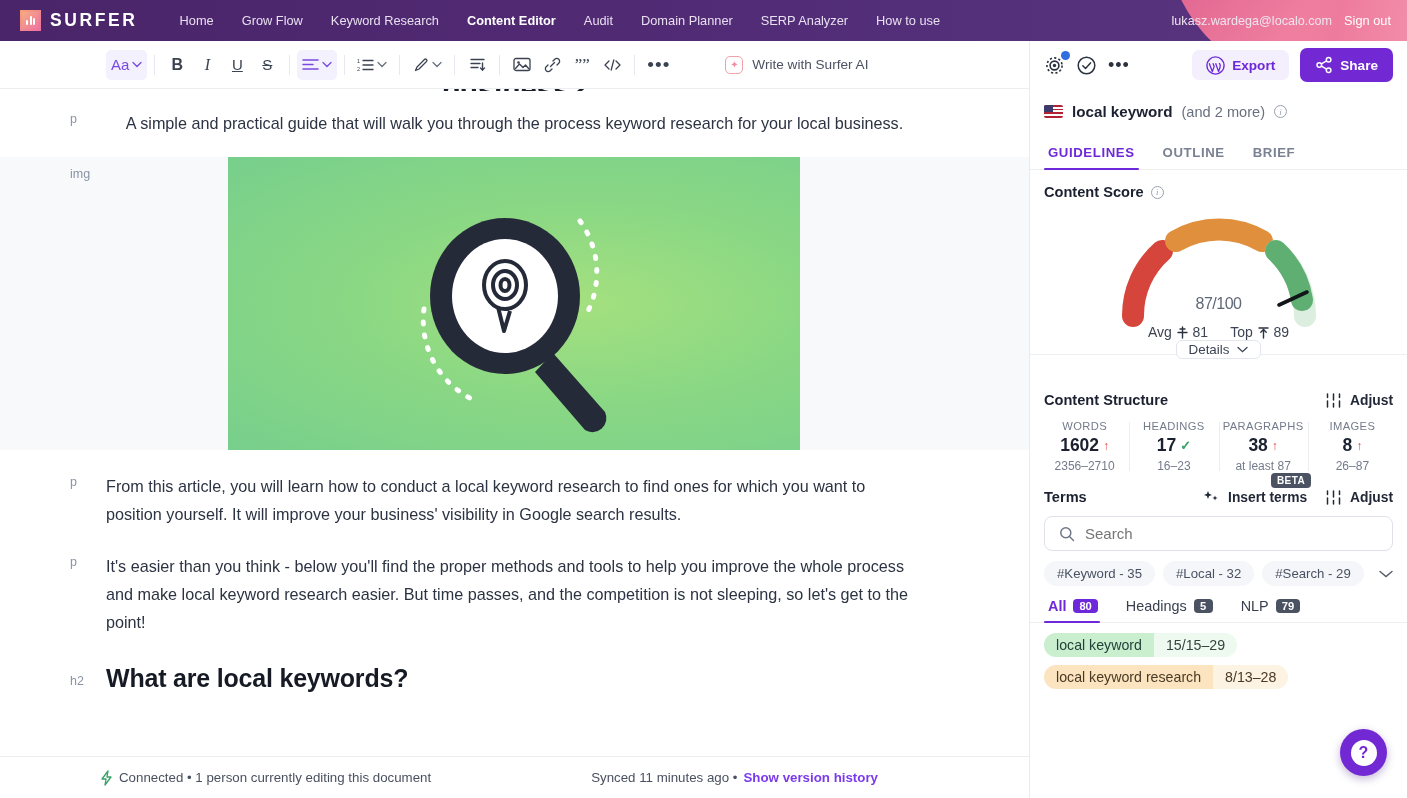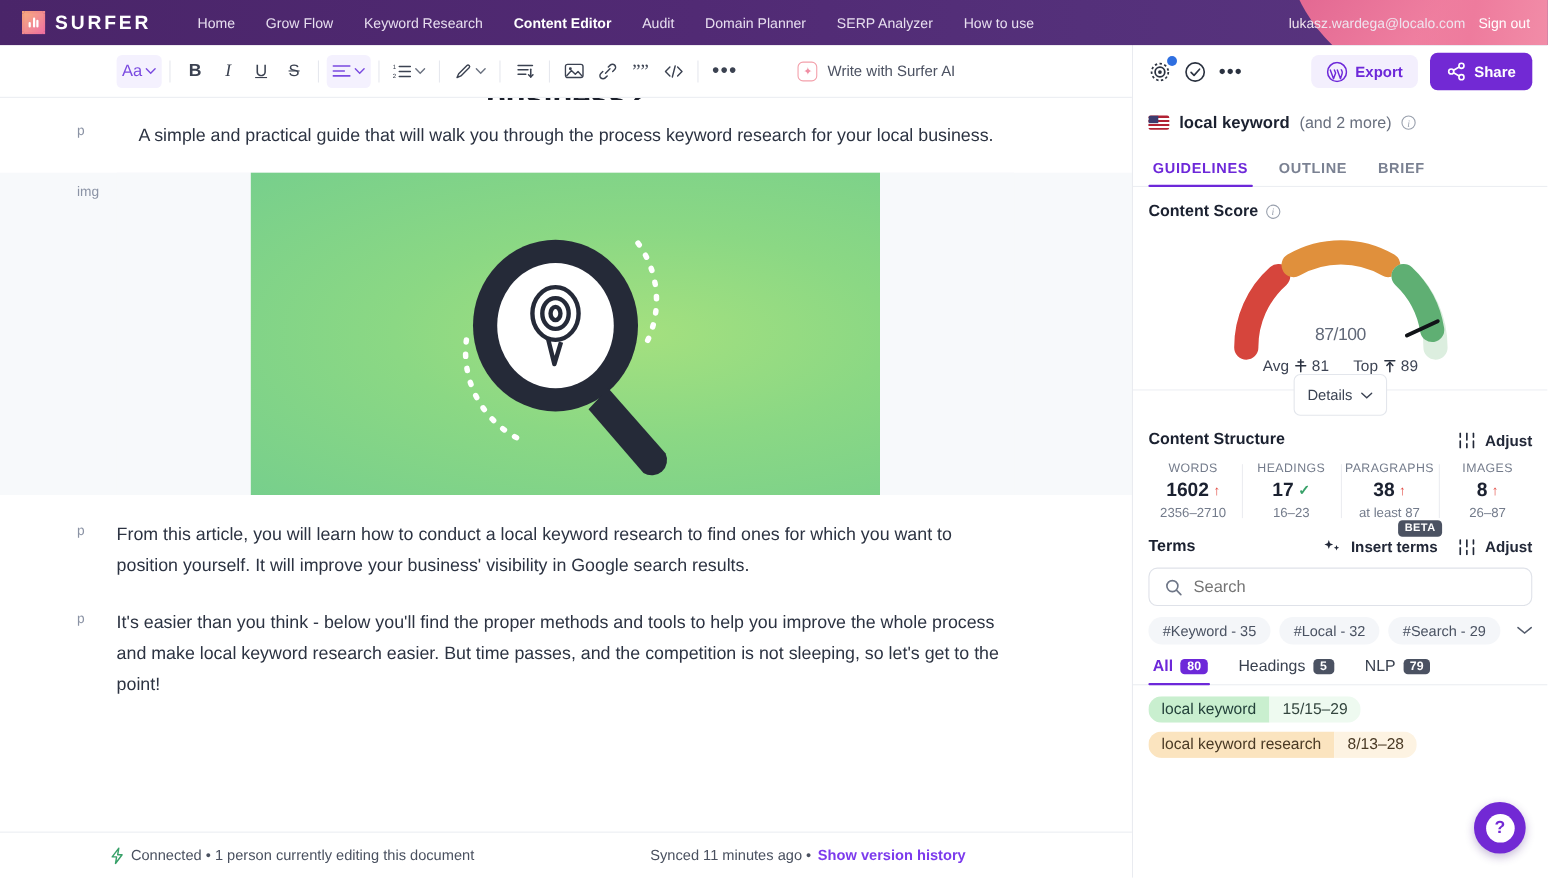--- a/index.html
+++ b/index.html
@@ -205,21 +205,21 @@
   .avg-top {
     display: flex; justify-content: center; gap: 22px; font-size: 14px;
     color: #3d4454; margin-top: -4px;
   }
   .avg-top b { font-weight: 400; }
   .details-wrap {
     position: relative; height: 30px; margin-top: 14px;
     border-top: 1px solid #edeff3; display: flex; justify-content: center;
   }
   .details-btn {
-    margin-top: -15px; height: 38px; border: 1px solid #e3e6ec; border-radius: 6px;
+    margin-top: -15px; height: 19px; border: 1px solid #e3e6ec; border-radius: 6px;
     background: #fff; display: flex; align-items: center; gap: 8px; padding: 0 12px;
     font-size: 13.4px; color: #3c4454;
   }
   .cs-head {
     display: flex; align-items: center; padding: 8px 14px 0 14px;
   }
   .adjust {
     margin-left: auto; display: flex; align-items: center; gap: 8px;
     font-size: 13.8px; font-weight: 700; color: #222838;
   }
@@ -480,20 +480,24 @@
     <div class="blk" style="margin-top:22px">
       <span class="tag">p</span>
       <div class="p-body">From this article, you will learn how to conduct a local keyword research to find ones for which you want to position yourself. It will improve your business' visibility in Google search results.</div>
     </div>
 
     <div class="blk" style="margin-top:24px">
       <span class="tag">p</span>
       <div class="p-body">It's easier than you think - below you'll find the proper methods and tools to help you improve the whole process and make local keyword research easier. But time passes, and the competition is not sleeping, so let's get to the point!</div>
     </div>
 
+    <div class="blk" style="margin-top:28px">
+      <span class="tag" style="top:10px">h2</span>
+      <div class="h2-body">What are local keywords?</div>
+    </div>
 
   </div>
 </div>
 
 <div class="statusbar">
   <div class="st-left">
     <svg width="13" height="16" viewBox="0 0 13 16">
       <path d="M8 1L2 9h4l-1 6 6-8H7z" fill="none" stroke="#38a169" stroke-width="1.3" stroke-linejoin="round"></path>
     </svg>
     <span class="st-txt">Connected • 1 person currently editing this document</span>

